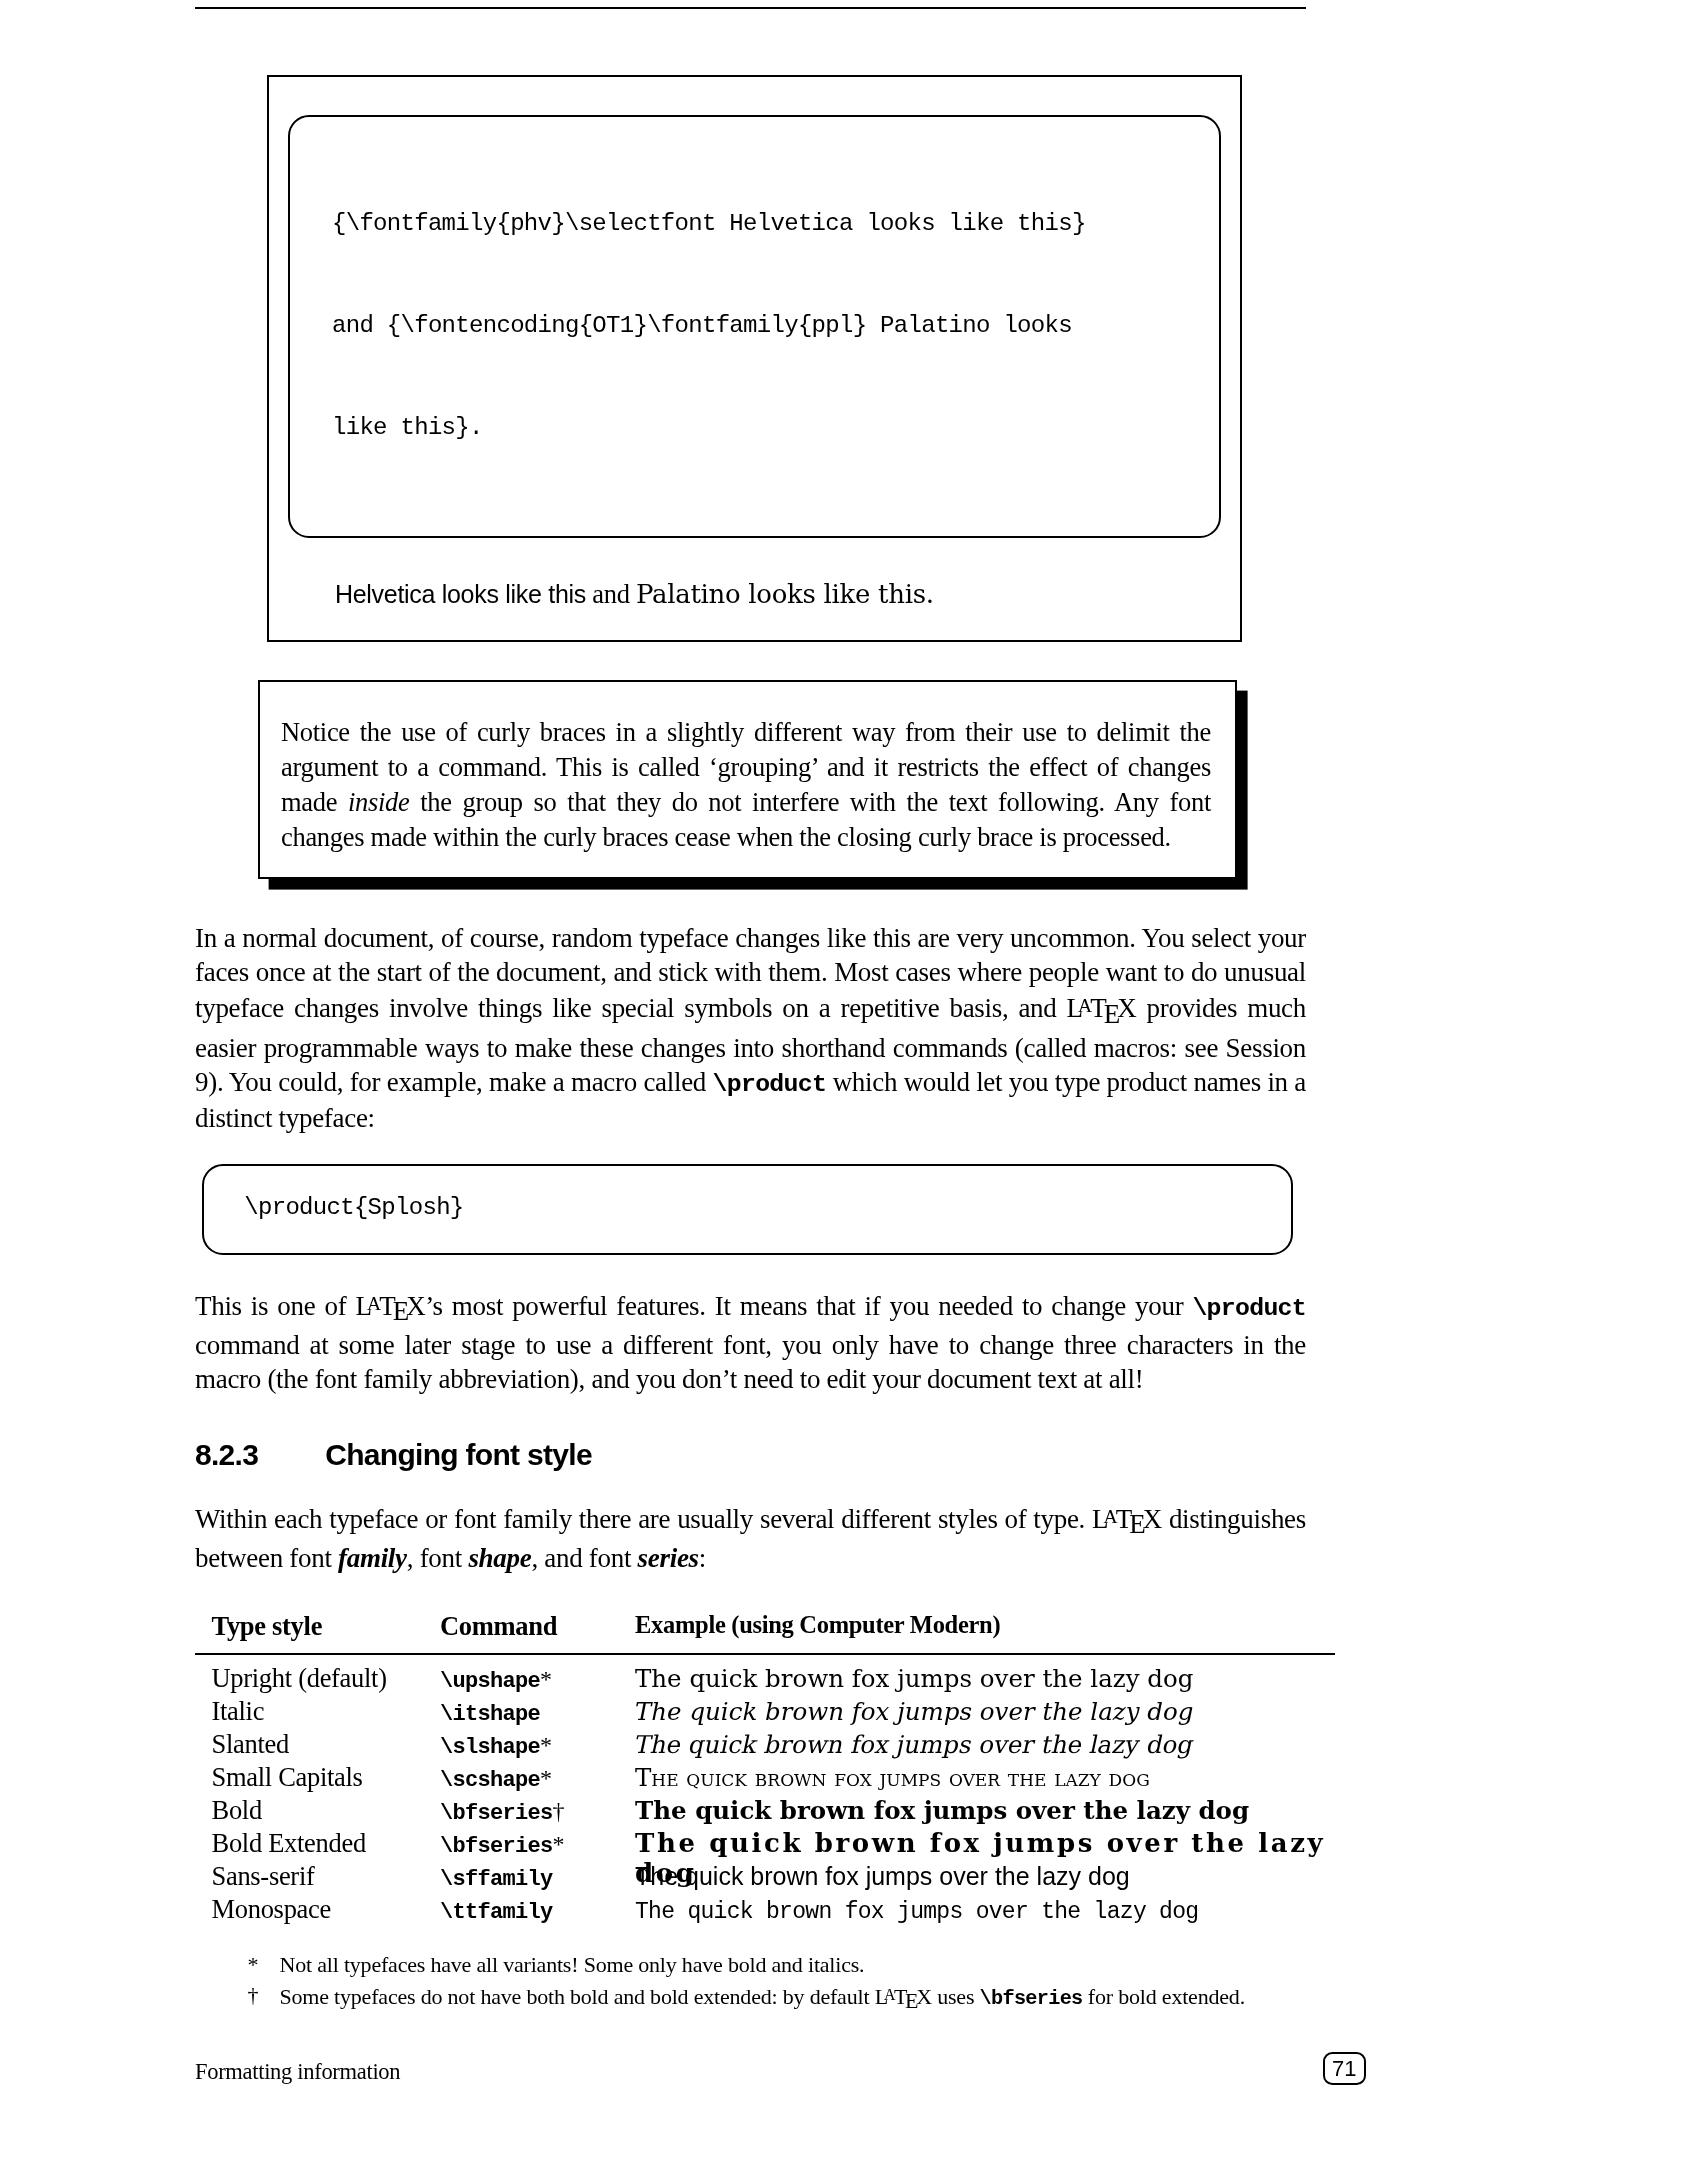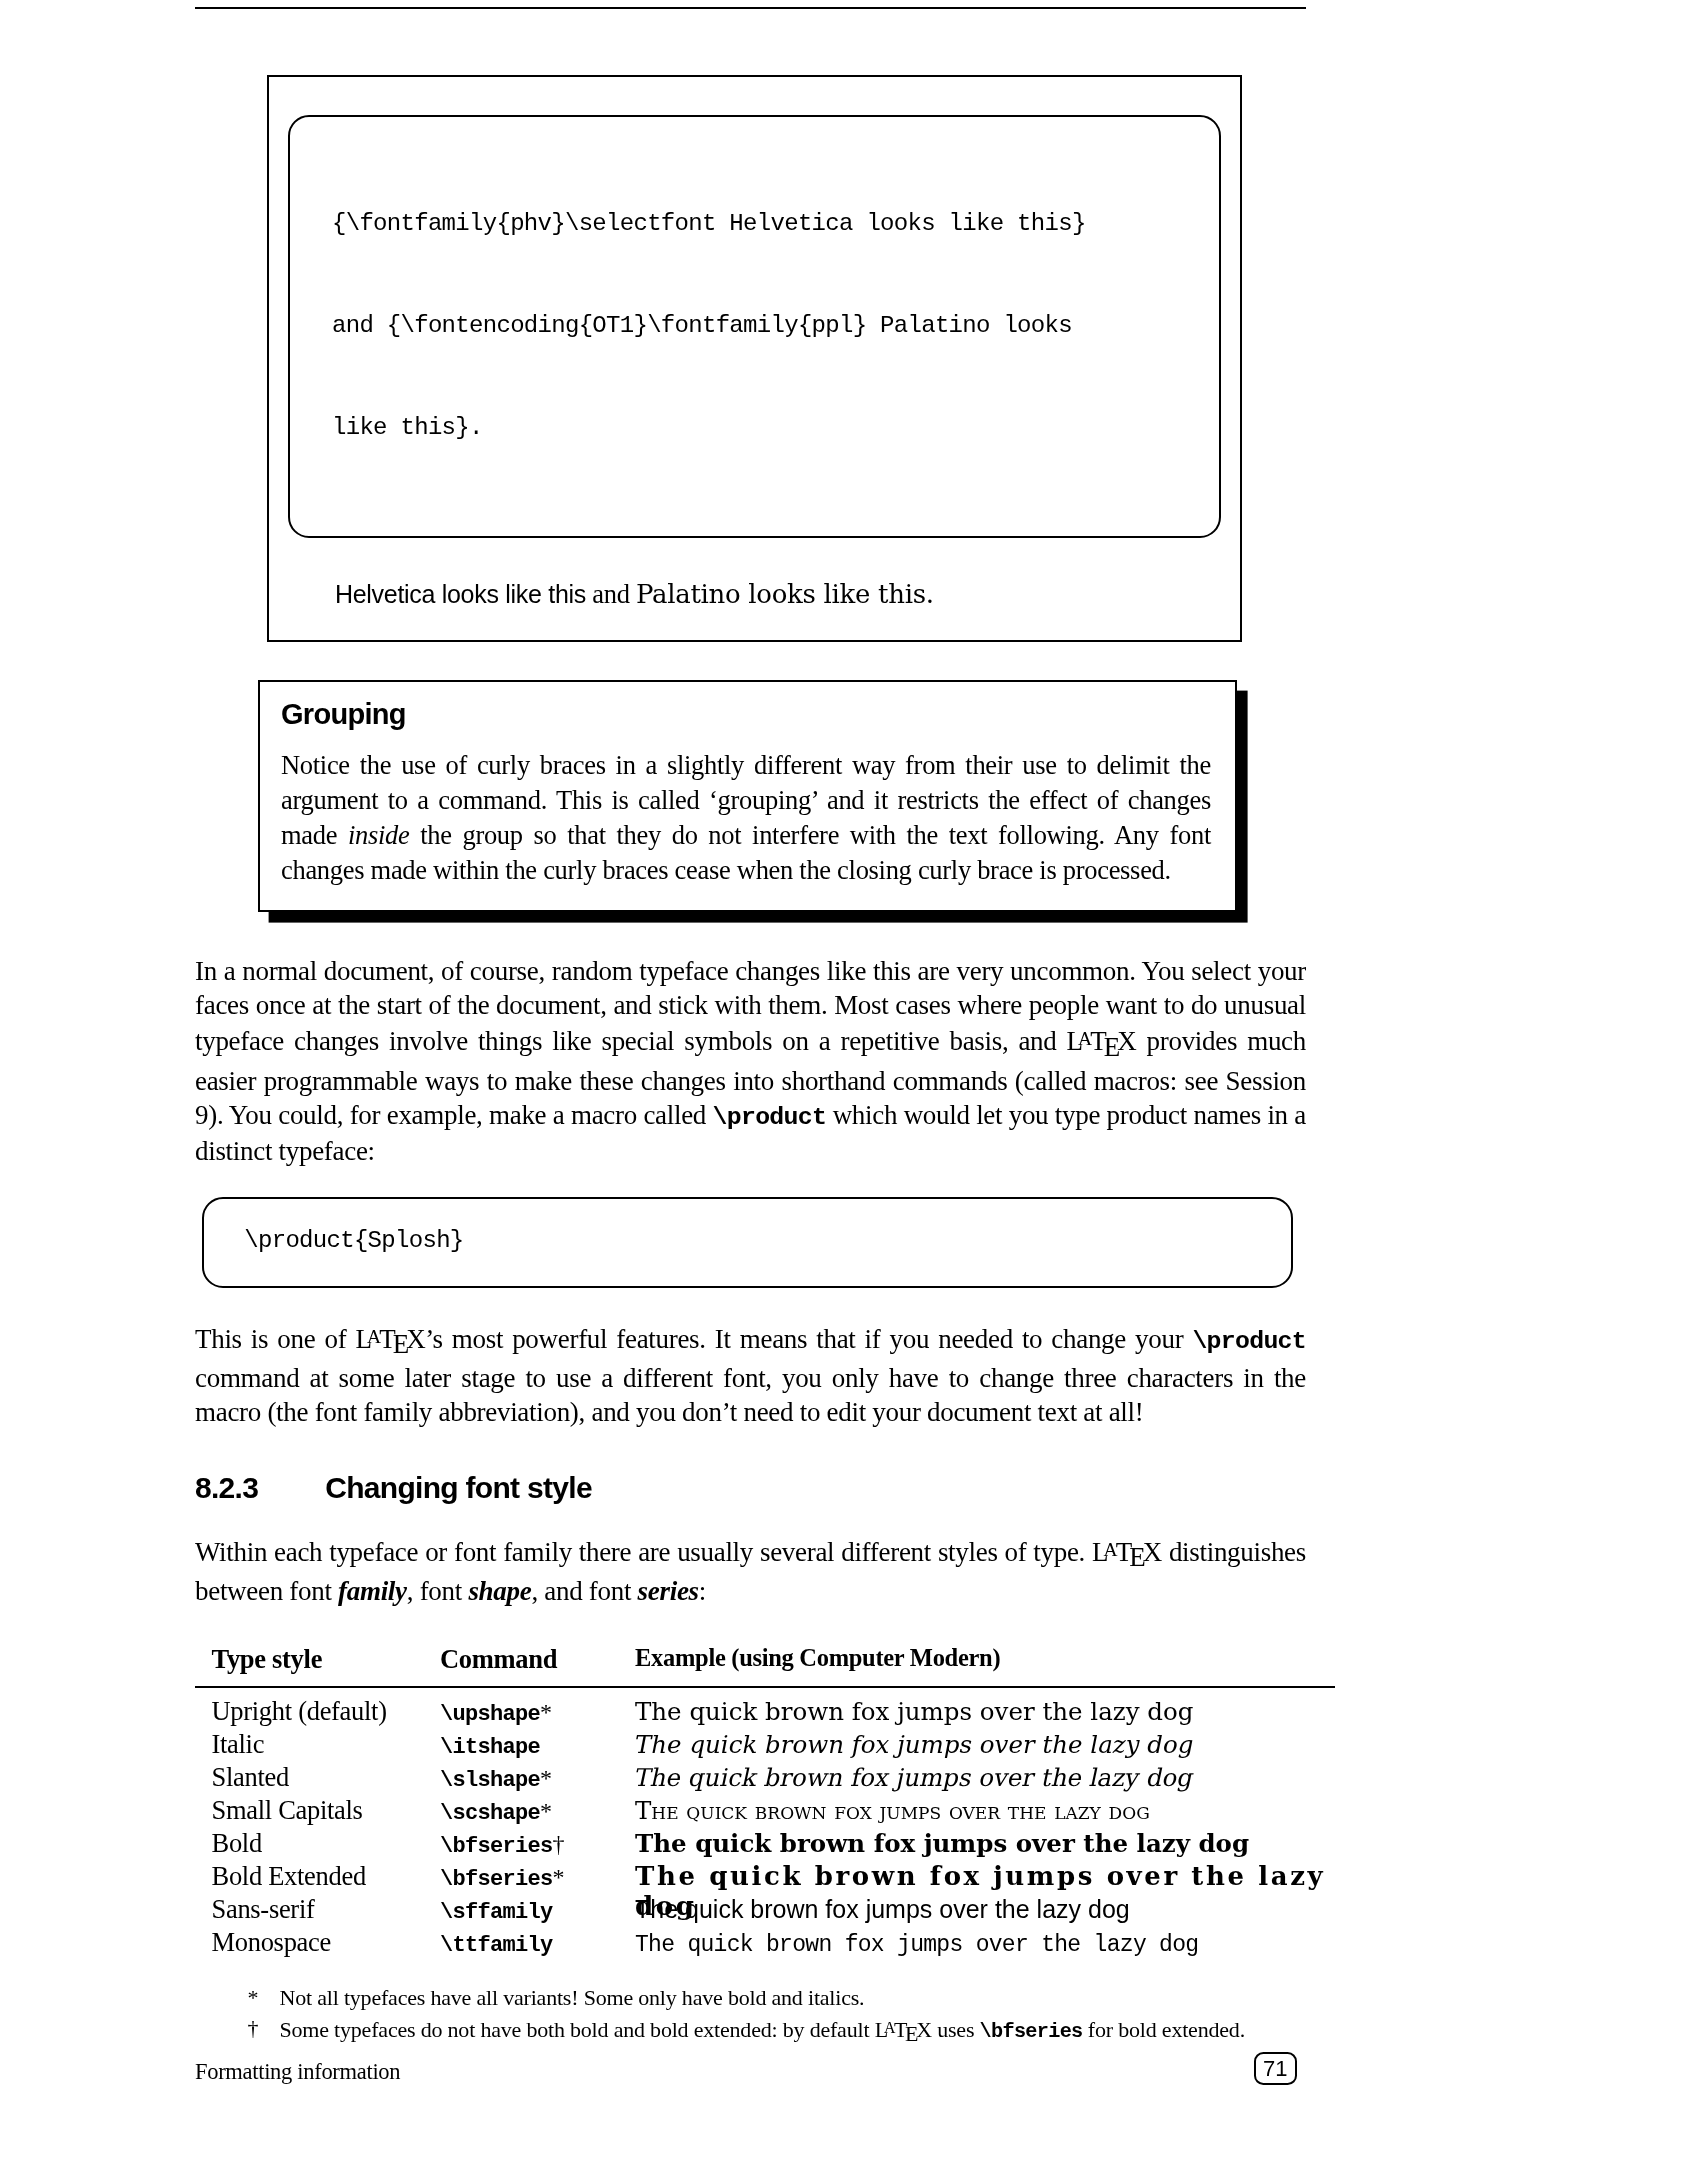--- a/index.html
+++ b/index.html
@@ -87,21 +87,21 @@
   .footnote { display:flex; }
   .fn-marker { width:22.5px; margin-left:41px; text-align:right; flex:none; }
   .fn-text { margin-left:21px; width:1019px; text-align:justify; letter-spacing:-0.2px; }
 
   
   .footer-title {
     position:absolute; left:195px; top:2059px;
     font-family:Liberation Serif, serif; font-size:22.5px; letter-spacing:-0.3px;
   }
   .page-number-badge {
-    position:absolute; left:1254px; top:2052px; min-width:26.5px; height:28px;
+    position:absolute; left:1323px; top:2052px; min-width:26.5px; height:28px;
     border:2.6px solid #000; border-radius:9.3px; padding:0.7px 6px 0 6px;
     font-family:"Liberation Sans", sans-serif; font-size:22px;
     display:flex; align-items:center; justify-content:center; box-sizing:content-box;
   }
 </style>
 </head>
 <body>
 
 <div class="page">
   <div class="top-rule"></div>
@@ -112,21 +112,20 @@
       <div class="rounded-code">
         <div>{\fontfamily{phv}\selectfont Helvetica looks like this}</div>
         <div>and {\fontencoding{OT1}\fontfamily{ppl} Palatino looks</div>
         <div>like this}.</div>
       </div>
       <div class="result-line"><span class="seg-helvetica">Helvetica looks like this</span><span class="seg-plain"> and </span><span class="seg-palatino">Palatino looks like this.</span></div>
     </div>
 
 
     <div class="grouping-box">
-      <div class="grouping-title">Grouping</div>
       <div class="grouping-body"><span class="seg-plain">Notice the use of curly braces in a slightly different way from their use to delimit the argument to a command.  This is called ‘grouping’ and it restricts the effect of changes made </span><span class="seg-i">inside</span><span class="seg-plain"> the group so that they do not interfere with the text following.  Any font changes made within the curly braces cease when the closing curly brace is processed.</span></div>
     </div>
 
     <p class="para" style="margin:42px 0 0 0;"><span class="seg-plain">In a normal document, of course, random typeface changes like this are very uncommon. You select your faces once at the start of the document, and stick with them. Most cases where people want to do unusual typeface changes involve things like special symbols on a repetitive basis, and </span><span class="latex-logo"><span class="tex-l">L</span><span class="tex-a">A</span><span class="tex-t">T</span><span class="tex-e">E</span><span class="tex-x">X</span></span><span class="seg-plain"> provides much easier programmable ways to make these changes into shorthand commands (called macros: see Session 9). You could, for example, make a macro called </span><span class="seg-code">\product</span><span class="seg-plain"> which would let you type product names in a distinct typeface:</span></p>
 
     <div class="product-box">
       <span>\product{Splosh}</span>
     </div>
 
     <p class="para" style="margin:32px 0 0 0;"><span class="seg-plain">This is one of </span><span class="latex-logo"><span class="tex-l">L</span><span class="tex-a">A</span><span class="tex-t">T</span><span class="tex-e">E</span><span class="tex-x">X</span></span><span class="seg-plain">’s most powerful features.  It means that if you needed to change your </span><span class="seg-code">\product</span><span class="seg-plain"> command at some later stage to use a different font, you only have to change three characters in the macro (the font family abbreviation), and you don’t need to edit your document text at all!</span></p>

